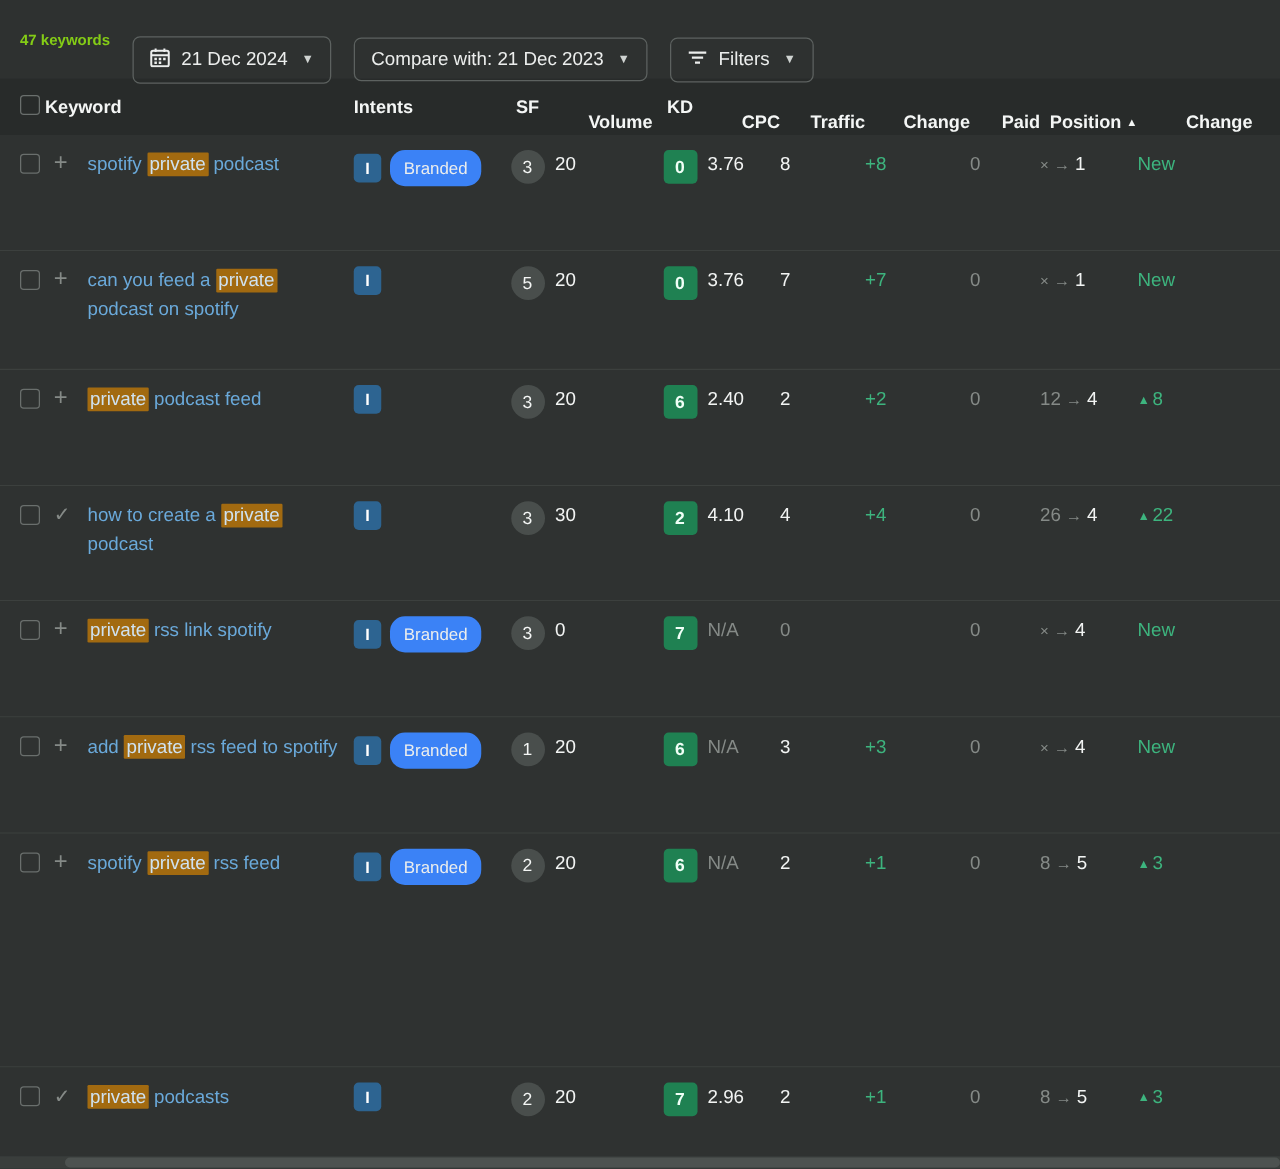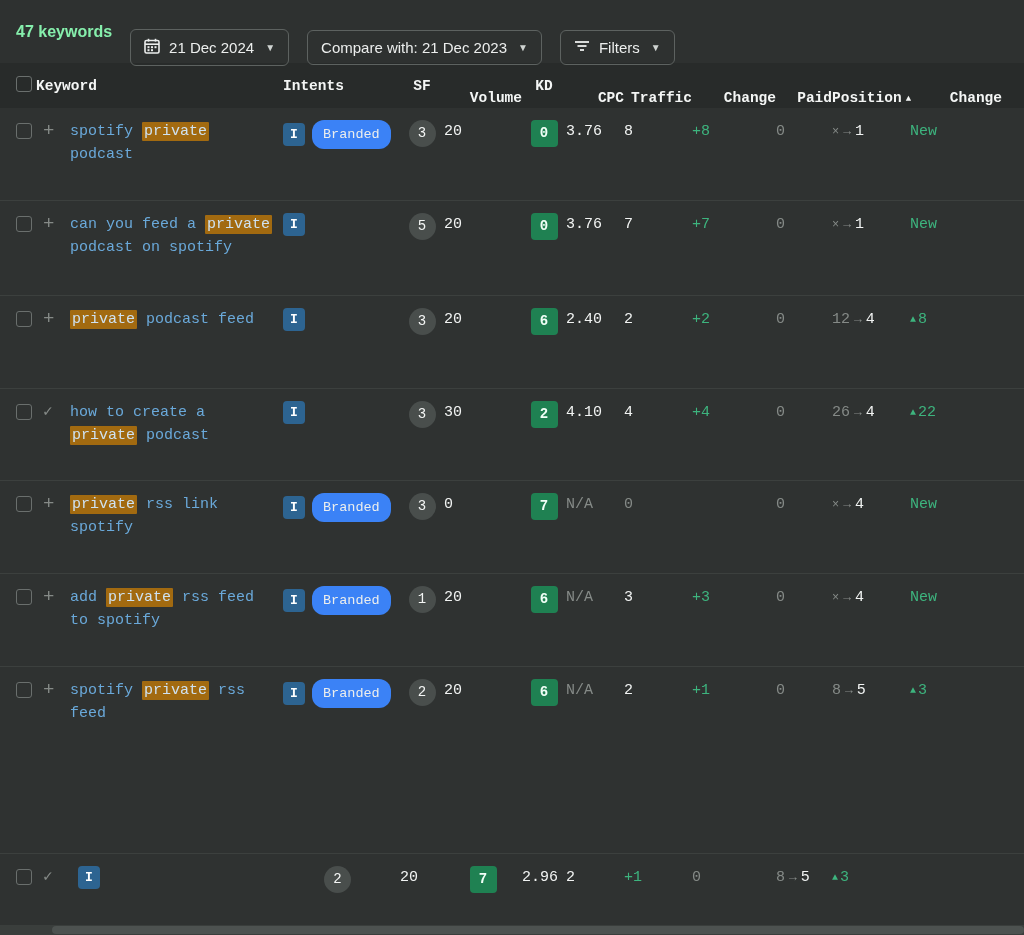--- a/index.html
+++ b/index.html
@@ -13,21 +13,21 @@
   }
   
   .topbar {
     height: 63px;
     display: flex;
     align-items: center;
     padding: 0 16px;
     background: #2e3130;
     gap: 18px;
   }
-  .kw-count { font-size: 16px; font-weight: bold; color: #86efac; text-align: center; }
+  .kw-count { font-size: 12px; font-weight: bold; color: #84cc16; text-align: center; }
   .tb-btn {
     display: inline-flex;
     align-items: center;
     gap: 9px;
     background: transparent;
     border: 1px solid #5d6260;
     border-radius: 6px;
     color: #eceeed;
     font-size: 15px;
     font-family: "Liberation Sans", sans-serif;
@@ -37,21 +37,20 @@
     margin-top: 32px;
   }
   .caret { font-size: 10px; color: #cfd3d1; margin-left: 2px; }
   .icon-cal, .icon-filter { display: inline-block; }
   
   .grid {
     display: grid;
     grid-template-columns: 20px 34px 205px 125px 44px 78px 44px 58px 68px 84px 56px 78px 92px;
     padding-left: 16px;
     padding-right: 5px;
-    font-family: Liberation Mono, monospace;
   }
   .thead {
     background: #282b2a;
     height: 45px;
     align-items: center;
     font-size: 14.5px;
     font-weight: bold;
     color: #f4f6f5;
   }
   .th { white-space: nowrap; }
@@ -347,20 +346,21 @@
     <div class="cell right num">2</div>
     <div class="cell right green">+1</div>
     <div class="cell right muted">0</div>
     <div class="cell right"><span class="pos-old">8</span><span class="pos-arrow">→</span><span class="pos-new">5</span></div>
     <div class="cell right green"><span class="up-tri">▲</span>3</div>
   </div>
 
   <div class="row grid" style="height: 73px;">
     <div class="cell"><span class="checkbox"></span></div>
     <div class="cell"><span class="marker check">✓</span></div>
+    <div class="cell"><a class="kw"><span class="hl">private</span><span> podcasts</span></a></div>
     <div class="cell">
         <span class="intents-wrap">
           <span class="intent-badge">I</span>
         </span>
       </div>
     <div class="cell center"><span class="sf-badge">2</span></div>
     <div class="cell right num">20</div>
     <div class="cell center"><span class="kd-badge">7</span></div>
     <div class="cell right num">2.96</div>
     <div class="cell right num">2</div>

